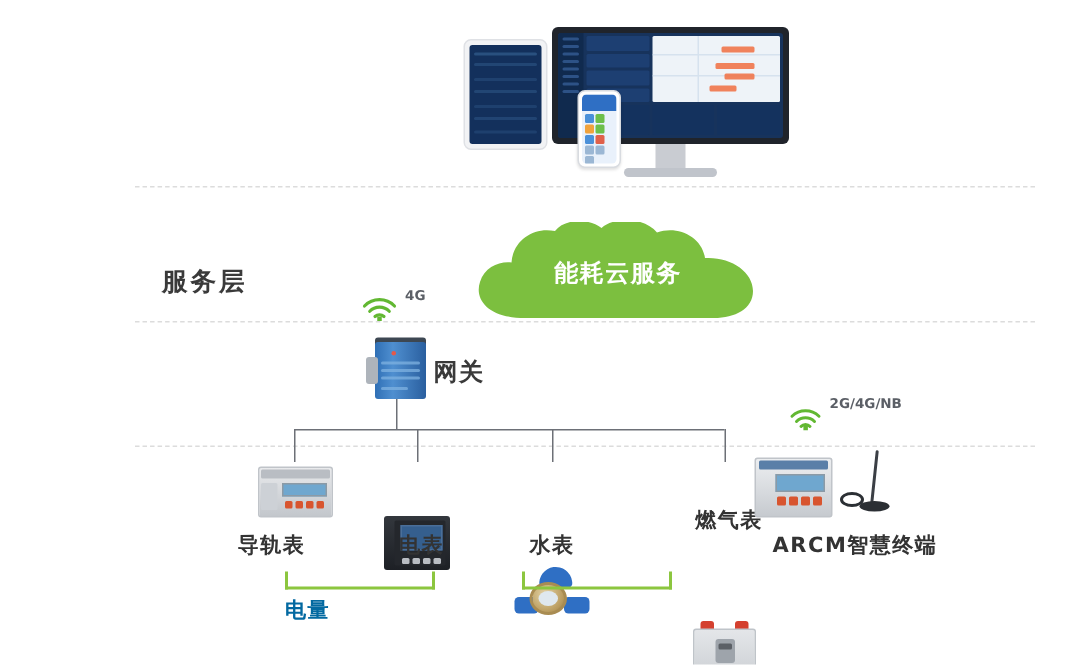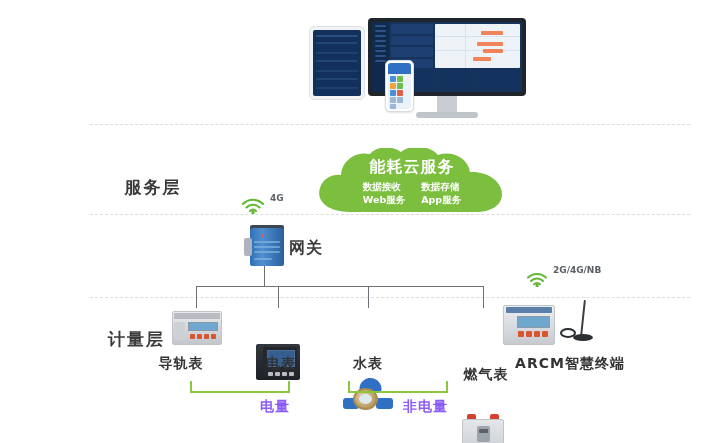--- a/index.html
+++ b/index.html
@@ -157,35 +157,34 @@
   .ant-rod{position:absolute;left:22px;top:0;width:2px;height:36px;background:#3b3f45;border-radius:1px;transform:rotate(6deg);}
   .ant-base{position:absolute;left:13px;top:34px;width:20px;height:7px;background:#2b2f34;border-radius:50%;}
   .ant-cable{position:absolute;left:0px;top:28px;width:16px;height:10px;border:2px solid #2b2f34;border-radius:50%;box-sizing:border-box;}
   .arcm-wifi{position:absolute;left:525px;top:270px;width:24px;height:17px;}
   .arcm-net{position:absolute;left:553px;top:265px;font-size:9px;font-weight:700;color:#5b5f66;
     font-family:"DejaVu Sans","Liberation Sans",sans-serif;white-space:nowrap;}
 
   
   .bracket{position:absolute;border:2px solid #8cc63f;border-top:none;box-sizing:border-box;}
   .bracket-label{
-    position:absolute;font-size:14px;font-weight:700;color:#8b5cf6;letter-spacing:1px;
-    font-family:"DejaVu Sans","Liberation Sans",sans-serif;text-align:right;white-space:nowrap;
+    position:absolute;font-size:14px;font-weight:700;color:#0369a1;letter-spacing:1px;
+    font-family:"DejaVu Sans","Liberation Sans",sans-serif;text-align:left;white-space:nowrap;
   }
 </style>
 </head>
 <body>
 
 <div id="stage">
 
   <div class="divider" style="top:124px;"></div>
   <div class="divider" style="top:214px;"></div>
   <div class="divider" style="top:297px;"></div>
 
-  <div class="layer-label" style="top:176px;text-align:center;">服务层</div>
-  <div class="layer-label" style="top:328px;">计量层</div>
+  <div class="layer-label" style="top:176px;">服务层</div>
 
   <div class="tablet">
     <div class="tab-screen">
       <div class="tab-row" style="top:5px;"></div>
       <div class="tab-row" style="top:12px;opacity:.7;"></div>
       <div class="tab-row" style="top:22px;opacity:.55;"></div>
       <div class="tab-row" style="top:30px;opacity:.7;"></div>
       <div class="tab-row" style="top:40px;opacity:.5;"></div>
       <div class="tab-row" style="top:48px;opacity:.65;"></div>
       <div class="tab-row" style="top:57px;opacity:.5;"></div>
@@ -253,26 +252,20 @@
   </div>
 
   <div class="cloud-wrap">
     <svg class="cloud-svg" viewBox="0 0 200 66" preserveAspectRatio="none">
       <path d="M38,64 C14,64 4,52 8,40 C11,30 21,26 29,27 C30,12 44,3 58,6
                C64,-2 80,-3 89,4 C98,-4 118,-3 126,7 C140,2 156,10 158,24
                C175,23 190,33 190,46 C190,58 178,64 164,64 Z" fill="#7cbf3f"></path>
     </svg>
     <div class="cloud-text">
       <div class="cloud-title">能耗云服务</div>
-      <div class="cloud-sub">
-        <span>数据接收</span>
-        <span>数据存储</span>
-        <span>Web服务</span>
-        <span>App服务</span>
-      </div>
     </div>
   </div>
 
   <svg class="gw-wifi" viewBox="0 0 26 18">
     <g fill="none" stroke="#62b832" stroke-width="2.1" stroke-linecap="round">
       <path d="M3,8 A14,14 0 0 1 23,8"></path>
       <path d="M6.5,11.5 A9,9 0 0 1 19.5,11.5"></path>
       <path d="M10,15 A4.5,4.5 0 0 1 16,15"></path>
     </g>
     <rect x="11.5" y="15" width="3" height="3" fill="#62b832"></rect>
@@ -337,21 +330,21 @@
   <div class="meter-label" style="left:338px;top:355px;width:60px;">水表</div>
 
   <div class="meter gas" style="left:462px;top:310px;">
     <div class="gas-cap" style="left:5px;"></div>
     <div class="gas-cap" style="left:28px;"></div>
     <div class="gas-body"></div>
     <div class="gas-reg">
         <i></i>
       </div>
   </div>
-  <div class="meter-label" style="left:451px;top:366px;width:70px;">燃气表</div>
+  <div class="meter-label" style="left:451px;top:338px;width:70px;">燃气表</div>
 
   <svg class="arcm-wifi" viewBox="0 0 24 17">
     <g fill="none" stroke="#62b832" stroke-width="2" stroke-linecap="round">
       <path d="M3,7.5 A13,13 0 0 1 21,7.5"></path>
       <path d="M6,11 A8.5,8.5 0 0 1 18,11"></path>
       <path d="M9,14.3 A4,4 0 0 1 15,14.3"></path>
     </g>
     <rect x="10.6" y="14" width="3" height="3" fill="#62b832"></rect>
   </svg>
   <div class="arcm-net">2G/4G/NB</div>
@@ -371,15 +364,14 @@
     <div class="ant-rod"></div>
     <div class="ant-base"></div>
     <div class="ant-cable"></div>
   </div>
   <div class="meter-label" style="left:505px;top:355px;width:130px;text-align:center;">ARCM智慧终端</div>
 
   <div class="bracket" style="left:190px;top:381px;width:100px;height:12px;"></div>
   <div class="bracket-label" style="left:190px;top:398px;width:100px;">电量</div>
 
   <div class="bracket" style="left:348px;top:381px;width:100px;height:12px;"></div>
-  <div class="bracket-label" style="left:348px;top:398px;width:100px;">非电量</div>
 
 </div>
 
 </body></html>

